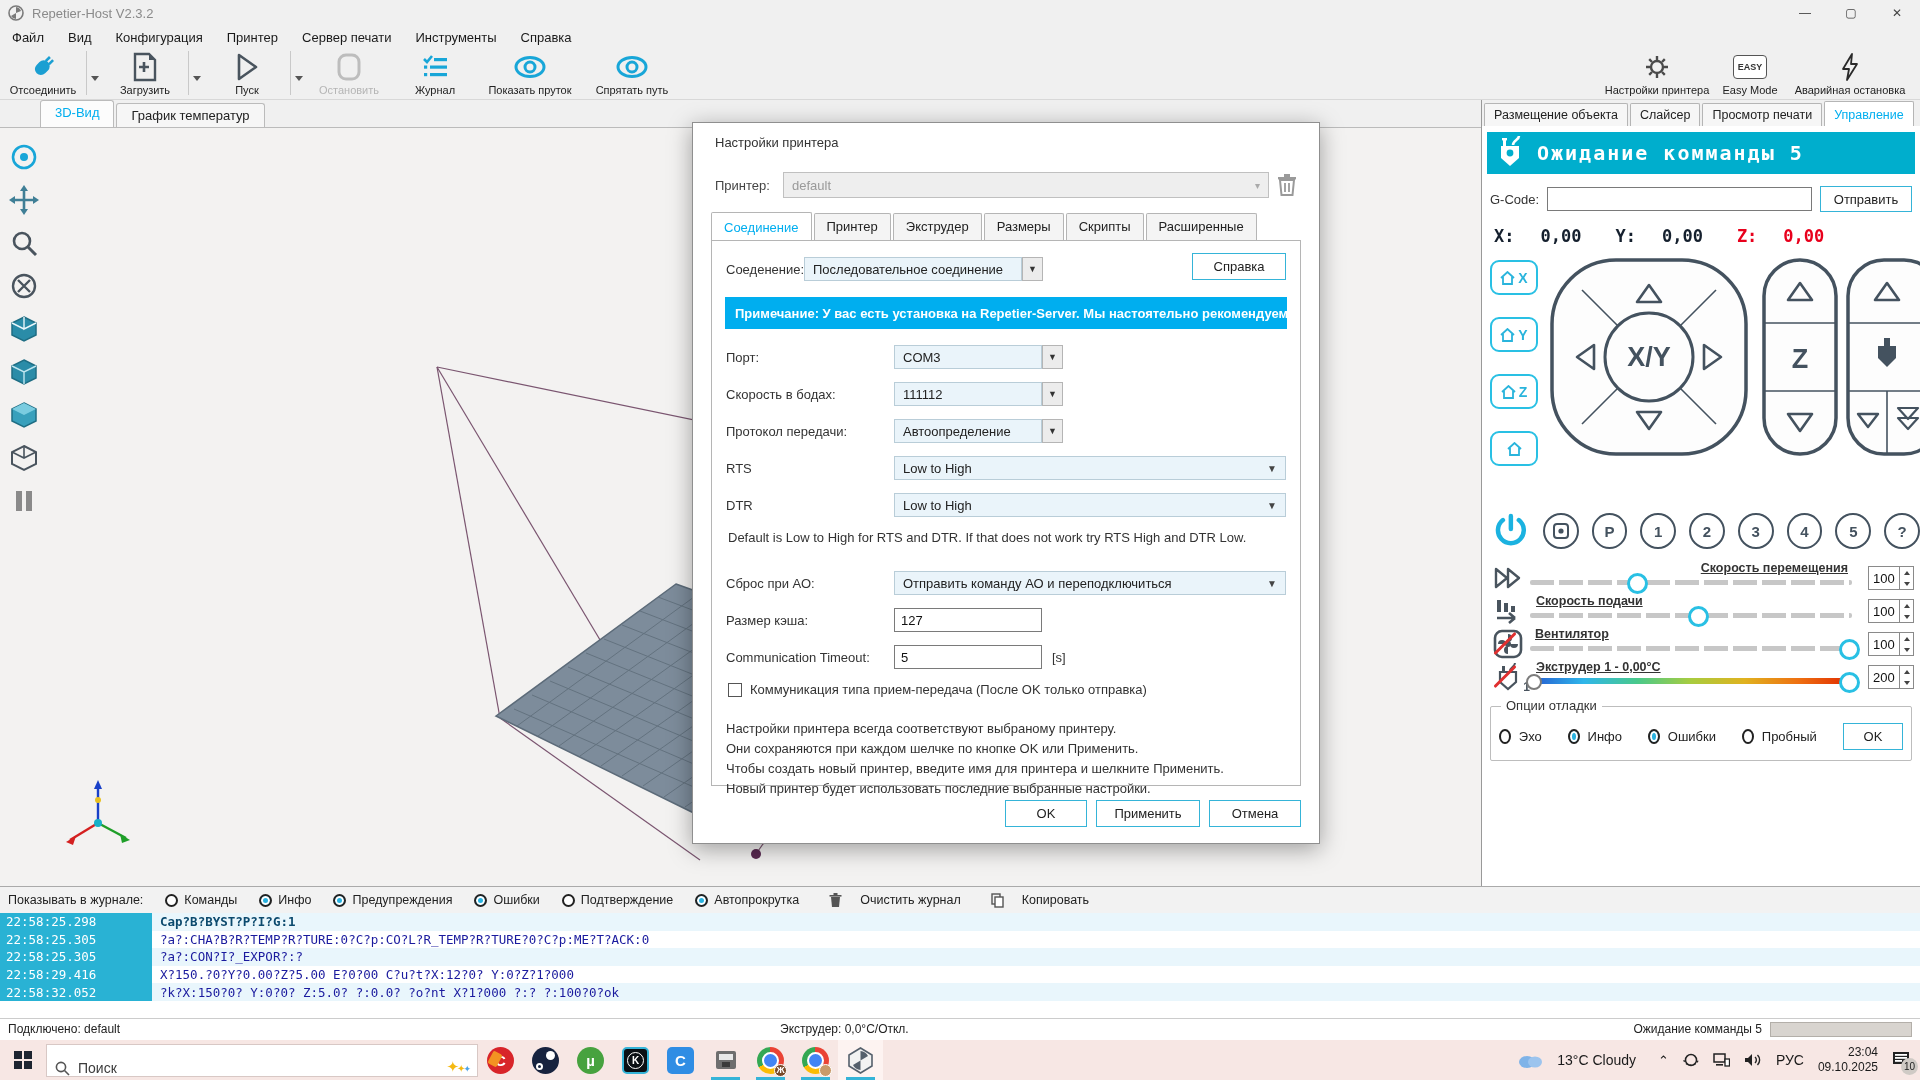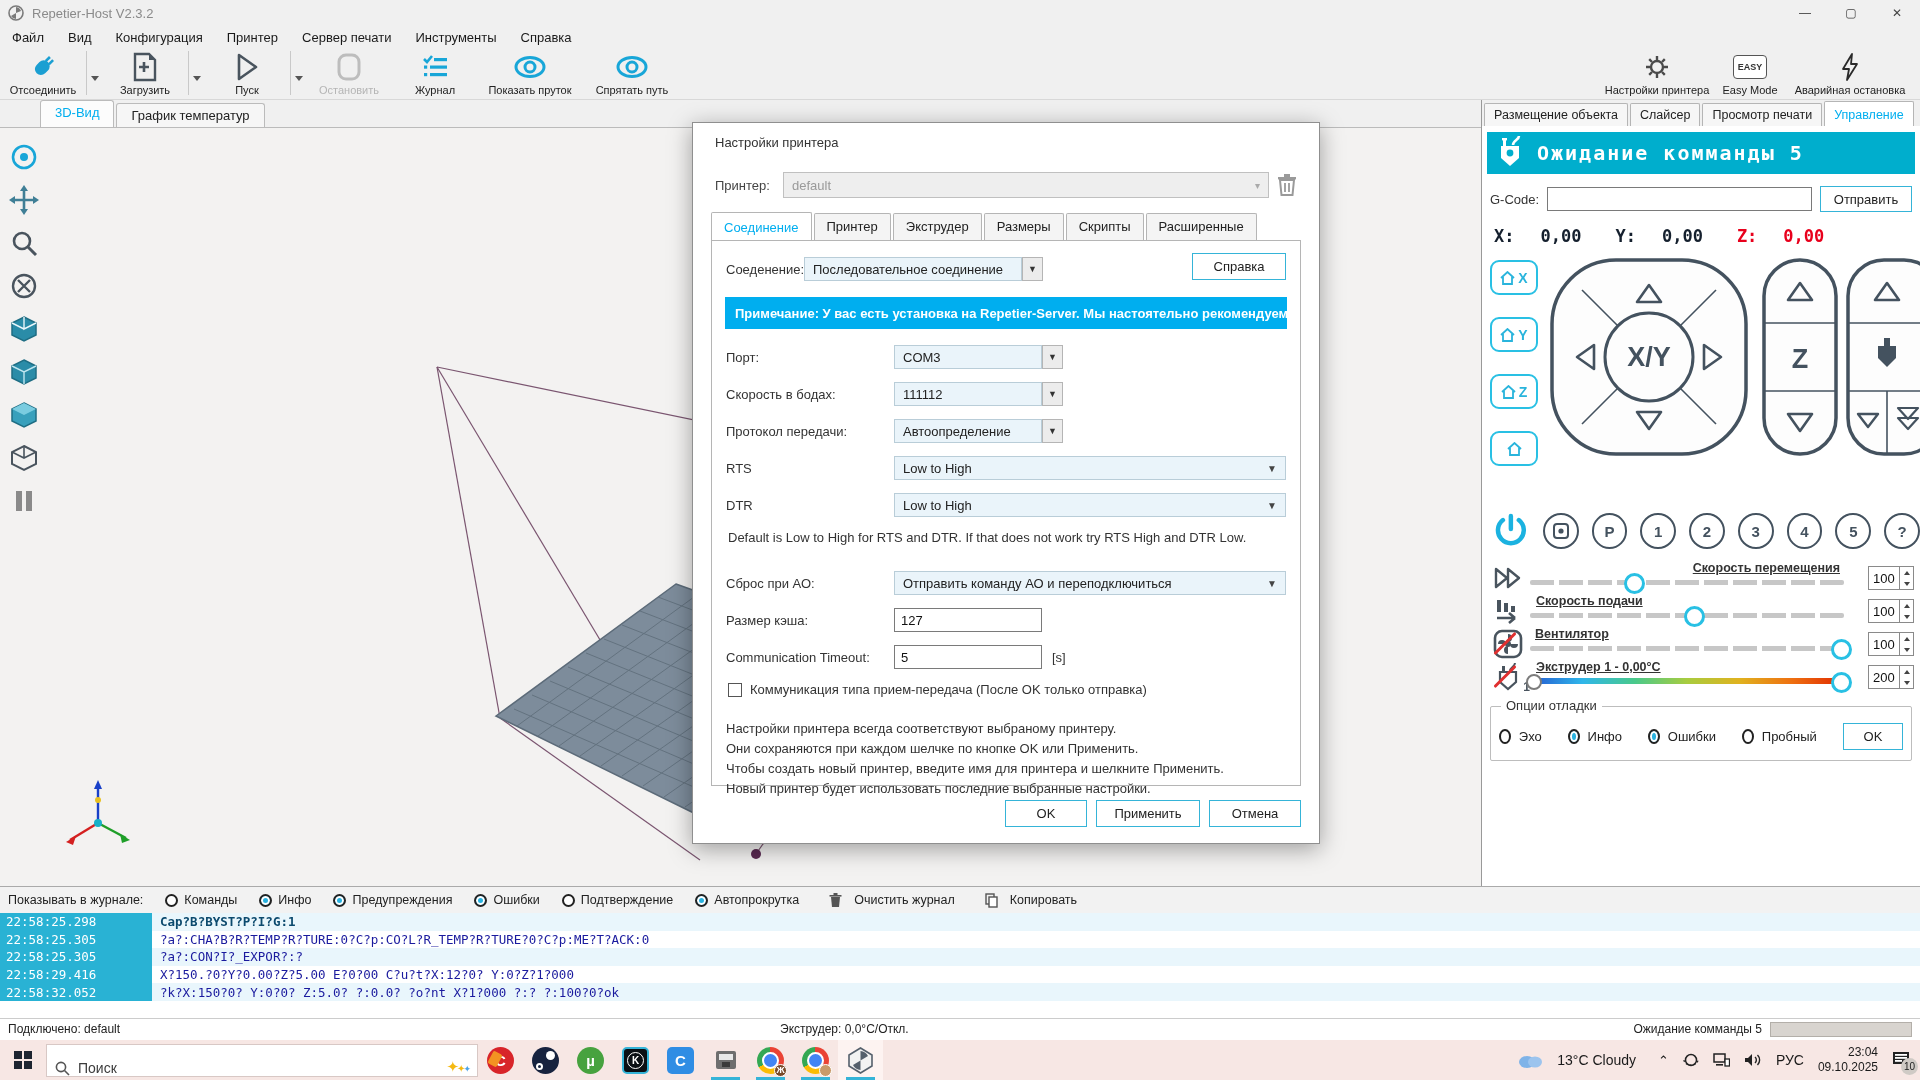--- a/index.html
+++ b/index.html
@@ -100,21 +100,21 @@
     display:flex; align-items:center; justify-content:center; gap:3px; color:#29b4dc; font-weight:bold; font-size:14px; margin-bottom:22px; }
   .padxy { position:absolute; left:60px; top:0; }
   .padz  { position:absolute; left:272px; top:0; }
   .pade  { position:absolute; left:356px; top:0; }
   #quickrow { display:flex; align-items:center; gap:13px; margin:6px 0 0 10px; }
   .qcirc { width:36px; height:36px; border:2.5px solid #44525f; border-radius:50%; background:#fff;
     display:flex; align-items:center; justify-content:center; font-weight:bold; font-size:15px; color:#44525f; }
   #sliders { margin:10px 6px 0 6px; }
   .srow { display:flex; align-items:flex-end; height:33px; position:relative; }
   .sicon { width:40px; display:flex; align-items:center; justify-content:center; position:relative; height:30px; }
-  .strack-wrap { flex:1; position:relative; height:30px; margin:0 24px 0 2px; }
+  .strack-wrap { flex:1; position:relative; height:30px; margin:0 16px 0 2px; }
   .slabel { position:absolute; top:-2px; font-size:12.5px; font-weight:bold; color:#333; text-decoration:underline; white-space:nowrap; }
   .strack { position:absolute; left:0; right:0; bottom:8px; height:5px;
     background:repeating-linear-gradient(90deg,#c7c7c7 0 24px, #fff 24px 29px); border-radius:2px; }
   .strack.rainbow { height:6px; background:linear-gradient(90deg,#2558cf,#2fb6ea,#49c98b,#a8cc3f,#e0b21f,#ee7011,#e02800); }
   .sthumb { position:absolute; bottom:-1px; width:21px; height:21px; border:3px solid #29c0e4; border-radius:50%; background:#fff; }
   .sthumb.gray { width:16px; height:16px; border:2.5px solid #7c7c7c; bottom:2px; }
   .sval { width:46px; height:24px; border:1px solid #8a8a8a; background:#fff; display:flex; align-items:center; margin-bottom:3px; }
   .sval .num { flex:1; font-size:13px; padding-left:4px; color:#111; }
   .sval .spin { width:14px; height:100%; border-left:1px solid #8a8a8a; display:flex; flex-direction:column; }
   .sval .spin i { flex:1; display:flex; align-items:center; justify-content:center; }
@@ -128,21 +128,21 @@
   .toggle.on { background:#29b2e0; box-shadow:inset 0 0 0 2px #fff; }
   .dbglabel { font-size:13px; color:#222; margin-right:26px; }
   .okbtn { margin-left:auto; width:84px; height:27px; border:1.5px solid #35b4d8; background:#fff;
     display:flex; align-items:center; justify-content:center; font-size:13px; color:#222; }
 
   
   #logpanel { position:absolute; left:0; top:886px; width:1920px; height:132px; border-top:1px solid #aaa; background:#fff; }
   #loghead { height:26px; background:#f2f2f2; display:flex; align-items:center; padding-left:8px; font-size:12.5px; color:#222; }
   .lfilter { display:flex; align-items:center; margin-left:22px; }
   .lfilter .toggle { width:13px; height:13px; margin-right:6px; }
-  #loghead .act { display:flex; align-items:center; margin-left:30px; gap:12px; }
+  #loghead .act { display:flex; align-items:center; margin-left:30px; gap:18px; }
   .logrow { display:flex; height:17.6px; align-items:center; font-family:"DejaVu Sans Mono", monospace; font-size:12.5px; }
   .logrow:nth-child(odd) { background:#e9f6fc; }
   .logtime { width:152px; background:#29b2d4; color:#fff; padding-left:6px; height:100%; display:flex; align-items:center; }
   .logtext { padding-left:8px; color:#1a1a9e; white-space:pre; }
   .logrow.c1 .logtext { color:#2b2bd9; }
   .logrow.c2 .logtext { color:#0c4a6e; font-weight:bold; }
 
   
   #statusbar { position:absolute; left:0; top:1018px; width:1920px; height:22px; background:#fff; border-top:1px solid #ccc;
     font-size:12px; color:#222; }

